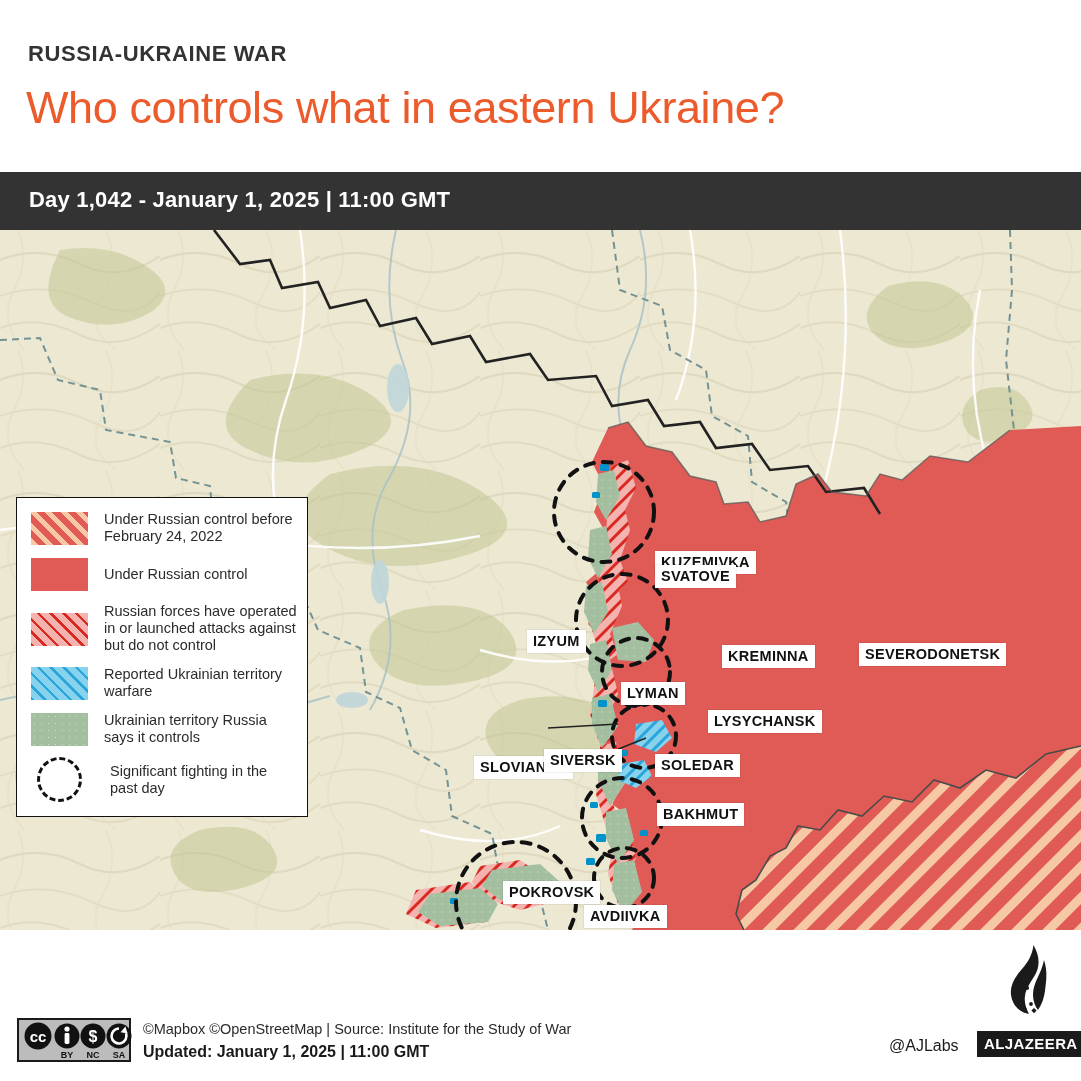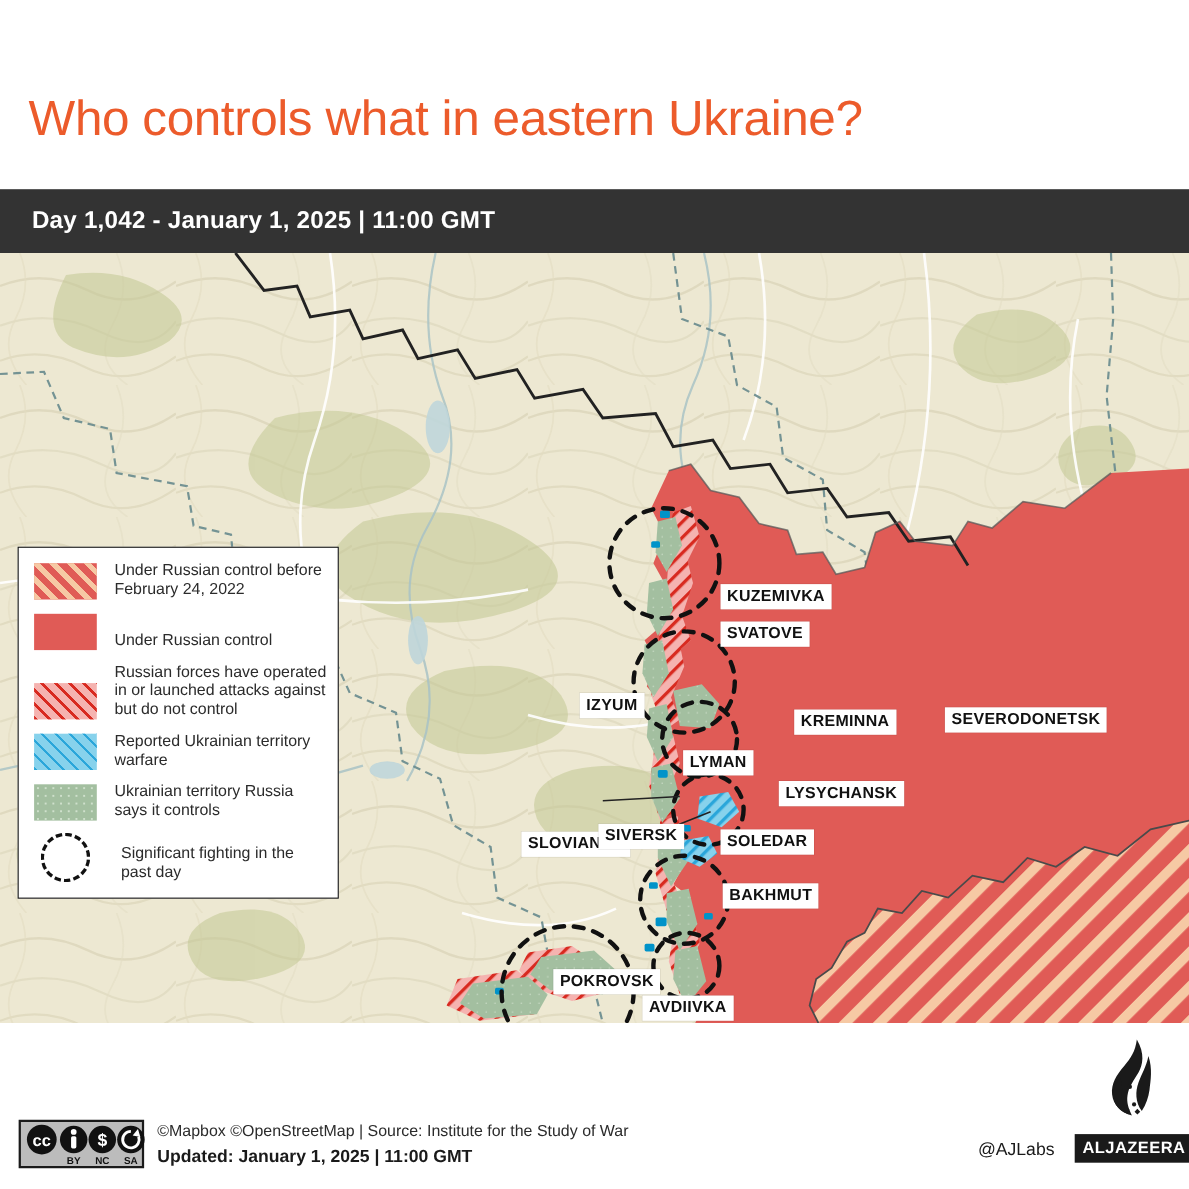--- a/index.html
+++ b/index.html
@@ -54,21 +54,21 @@
     box-shadow:0 0 0 0.5px rgba(0,0,0,0.10);
   }
 
   
   .legend{
     position:absolute;left:16px;top:497px;width:292px;
     background:#ffffff;border:1.5px solid #111;
     padding:12px 10px 12px 14px;
     box-sizing:border-box;
   }
-  .legend-row{display:flex;align-items:flex-end;margin-bottom:11px;}
+  .legend-row{display:flex;align-items:center;margin-bottom:11px;}
   .legend-row:last-child{margin-bottom:2px;}
   .swatch{
     width:57px;height:33px;flex:0 0 57px;margin-right:16px;margin-top:2px;
   }
   .swatch-circle{
     width:45px;height:45px;flex:0 0 45px;margin-right:28px;margin-top:0px;
     margin-left:6px;
     border-radius:50%;
     border:3.5px dashed #111111;
     box-sizing:border-box;
@@ -125,20 +125,21 @@
     font-size:15px;font-weight:bold;letter-spacing:0.4px;
     padding:4px 7px 5px 7px;
   }
 </style>
 </head>
 <body>
 
 <div id="page">
 
   <div class="header">
+    <div class="kicker">RUSSIA-UKRAINE WAR</div>
     <div class="headline">Who controls what in eastern Ukraine?</div>
   </div>
 
   <div class="datebar">
     <div class="datebar-text">Day 1,042 - January 1, 2025  |  11:00 GMT</div>
   </div>
 
   <div class="map">
     <svg width="1081" height="700" viewBox="0 0 1081 700">
       <defs>
@@ -299,21 +300,21 @@
         <circle cx="624" cy="648" r="30"></circle>
         <circle cx="516" cy="672" r="60"></circle>
       </g>
 
       <g stroke="#222222" stroke-width="1.4" fill="none">
         <path d="M548,498 L618,494"></path>
         <path d="M596,528 L646,508"></path>
       </g>
     </svg>
 
-    <div class="citylabel" style="left:655px;top:301px;">KUZEMIVKA</div>
+    <div class="citylabel" style="left:655px;top:321px;">KUZEMIVKA</div>
     <div class="citylabel" style="left:655px;top:335px;">SVATOVE</div>
     <div class="citylabel" style="left:527px;top:400px;">IZYUM</div>
     <div class="citylabel" style="left:722px;top:415px;">KREMINNA</div>
     <div class="citylabel" style="left:836px;top:413px;margin-left:23px;">SEVERODONETSK</div>
     <div class="citylabel" style="left:621px;top:452px;">LYMAN</div>
     <div class="citylabel" style="left:708px;top:480px;">LYSYCHANSK</div>
     <div class="citylabel" style="left:474px;top:490px;margin-top:36px;">SLOVIANSK</div>
     <div class="citylabel" style="left:544px;top:519px;">SIVERSK</div>
     <div class="citylabel" style="left:655px;top:524px;">SOLEDAR</div>
     <div class="citylabel" style="left:657px;top:573px;">BAKHMUT</div>

